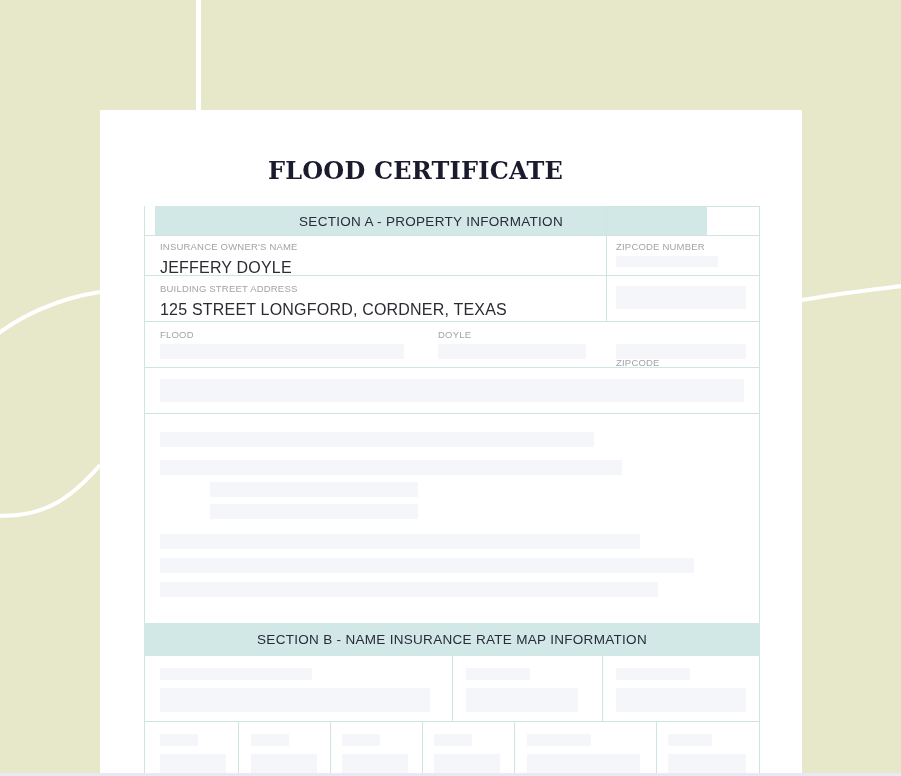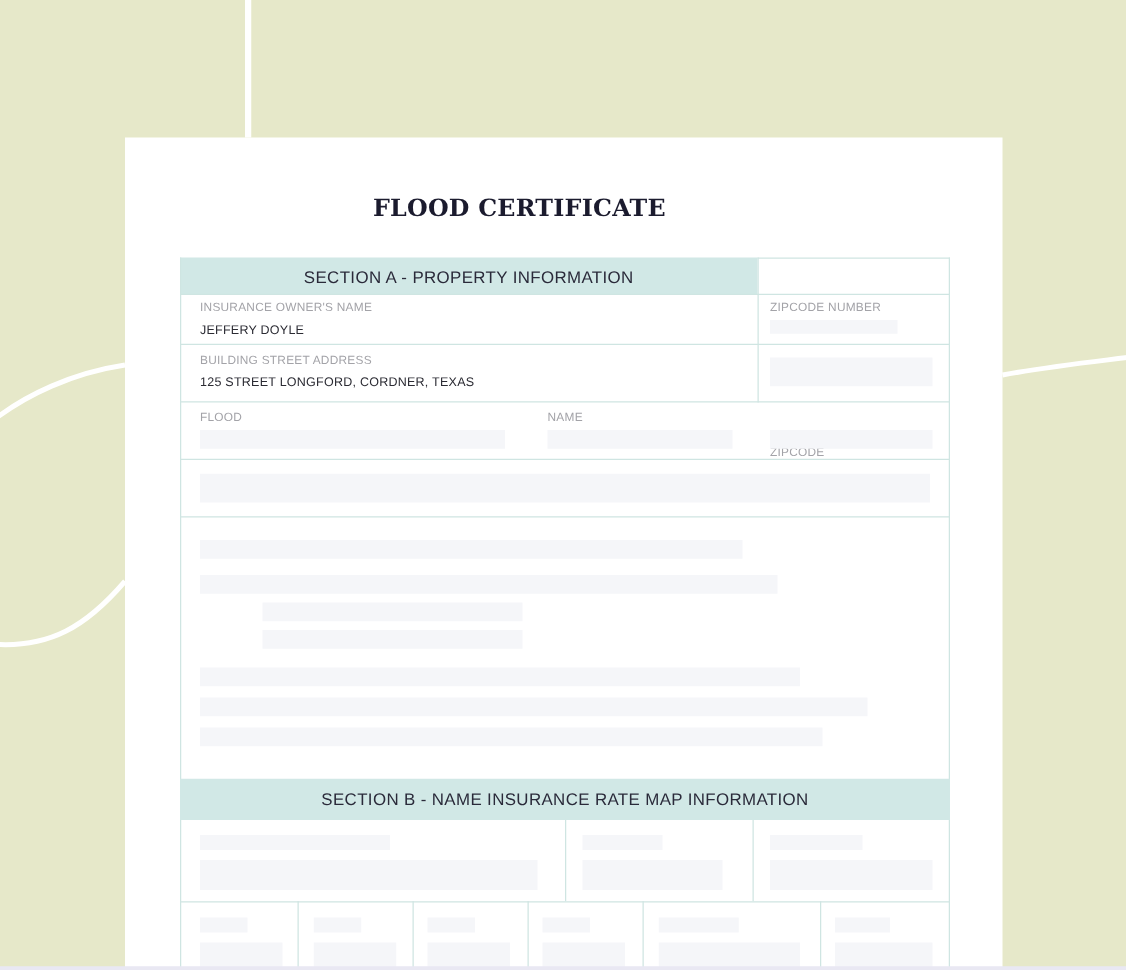--- a/index.html
+++ b/index.html
@@ -11,51 +11,51 @@
     .bg-deco { position: absolute; left: 0; top: 0; width: 901px; height: 776px; }
     .paper {
       position: absolute; left: 100px; top: 110px; width: 702px; height: 666px;
       background: #ffffff;
     }
     .bottom-strip {
       position: absolute; left: 0; top: 773px; width: 901px; height: 3px; background: #e9e8f3;
     }
     .title {
       position: absolute; left: 0; top: 156px; width: 831px; text-align: center;
-      font-family: "DejaVu Serif", serif; font-weight: bold; font-size: 19px;
+      font-family: "DejaVu Serif", serif; font-weight: bold; font-size: 24px;
       color: #1b1b2e; letter-spacing: 0.2px;
     }
     .form { position: absolute; left: 144px; top: 206px; width: 616px; }
     .line-v { position: absolute; width: 1px; background: #cfe5e2; }
     .line-h { position: absolute; height: 1px; background: #cfe5e2; }
     .sec-head {
       position: absolute; background: #d1e8e6; color: #2a2a3a; font-size: 13.5px;
       display: flex; align-items: center; justify-content: center; letter-spacing: 0.3px;
     }
     .lbl { position: absolute; font-size: 9.5px; color: #a3a3a8; letter-spacing: 0.2px; }
-    .val { position: absolute; font-size: 10px; color: #2b2b33; letter-spacing: 0.2px; }
+    .val { position: absolute; font-size: 16px; color: #2b2b33; letter-spacing: 0.2px; }
     .ph { position: absolute; background: #f5f6f9; }
   </style>
 </head>
 <body>
 
 <svg class="bg-deco" viewBox="0 0 901 776">
   <line x1="198.5" y1="0" x2="198.5" y2="110" stroke="#ffffff" stroke-width="5"></line>
   <path d="M -10 340 C 20 315 60 298 100 292" fill="none" stroke="#ffffff" stroke-width="4"></path>
   <path d="M 100 465 C 70 500 40 520 -10 515" fill="none" stroke="#ffffff" stroke-width="4"></path>
   <path d="M 802 300 C 840 293 870 290 910 285" fill="none" stroke="#ffffff" stroke-width="4"></path>
 </svg>
 
 <div class="paper"></div>
 
 <div class="title">FLOOD CERTIFICATE</div>
 
 <div class="form">
 
-  <div class="sec-head" style="left:0; top:0; width:462px; height:30px;">
+  <div class="sec-head" style="left:11px; top:0; width:552px; height:30px;">
     <span>SECTION A - PROPERTY INFORMATION</span>
   </div>
 
   <div class="line-h" style="left:462px; top:0; width:154px;"></div>
   <div class="line-v" style="left:0; top:0; height:570px;"></div>
   <div class="line-v" style="left:615px; top:0; height:570px;"></div>
   <div class="line-v" style="left:462px; top:0; height:116px;"></div>
   <div class="line-h" style="left:0; top:29px; width:616px;"></div>
   <div class="line-h" style="left:0; top:69px; width:616px;"></div>
   <div class="line-h" style="left:0; top:115px; width:616px;"></div>
@@ -67,21 +67,21 @@
 
   <div class="lbl" style="left:472px; top:35px;">ZIPCODE NUMBER</div>
   <div class="ph" style="left:472px; top:50px; width:102px; height:11px;"></div>
 
   <div class="lbl" style="left:16px; top:77px;">BUILDING STREET ADDRESS</div>
   <div class="val" style="left:16px; top:95px;">125 STREET LONGFORD, CORDNER, TEXAS</div>
   <div class="ph" style="left:472px; top:80px; width:130px; height:23px;"></div>
 
   <div class="lbl" style="left:16px; top:123px;">FLOOD</div>
   <div class="ph" style="left:16px; top:138px; width:244px; height:15px;"></div>
-  <div class="lbl" style="left:294px; top:123px;">NAME</div>
+  <div class="lbl" style="left:294px; top:123px;">DOYLE</div>
   <div class="ph" style="left:294px; top:138px; width:148px; height:15px;"></div>
   <div class="lbl" style="left:472px; top:123px;margin-top:28px;">ZIPCODE</div>
   <div class="ph" style="left:472px; top:138px; width:130px; height:15px;"></div>
 
   <div class="ph" style="left:16px; top:173px; width:584px; height:23px;"></div>
 
   <div class="ph" style="left:16px; top:226px; width:434px; height:15px;"></div>
   <div class="ph" style="left:16px; top:254px; width:462px; height:15px;"></div>
   <div class="ph" style="left:66px; top:276px; width:208px; height:15px;"></div>
   <div class="ph" style="left:66px; top:298px; width:208px; height:15px;"></div>

